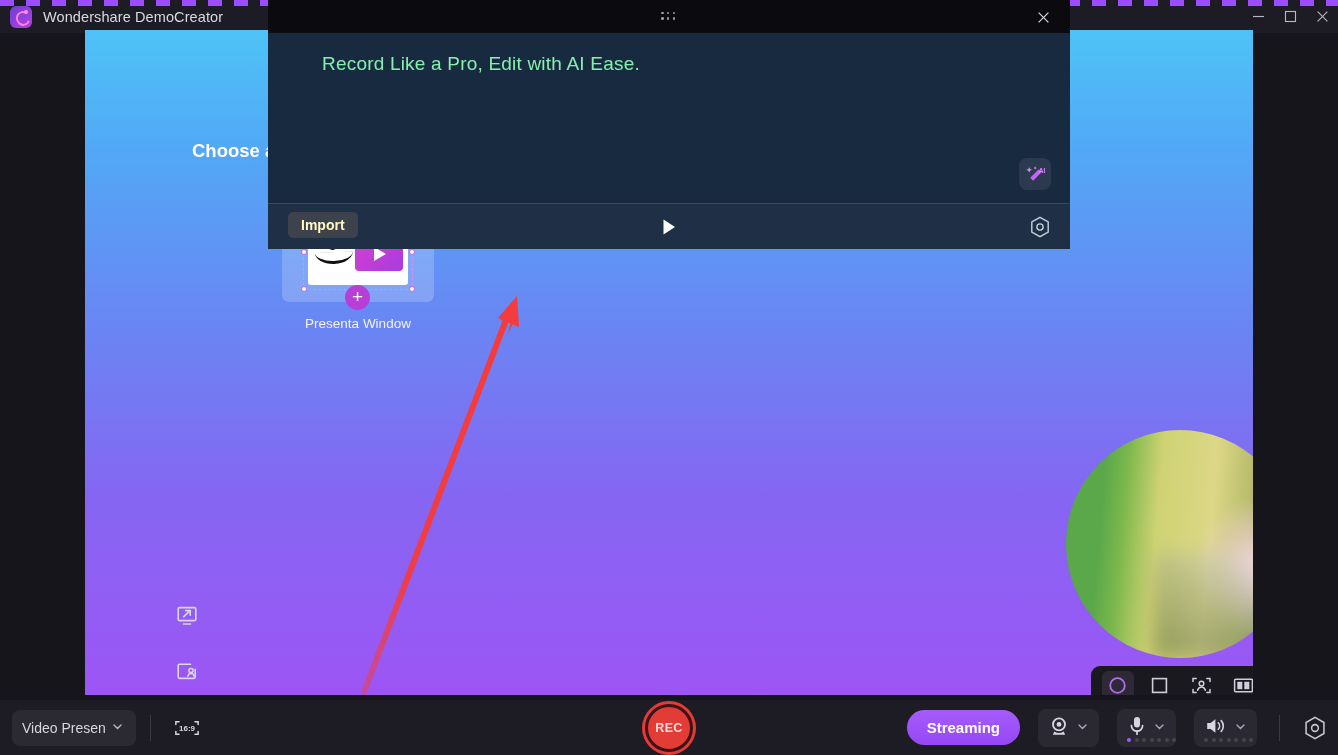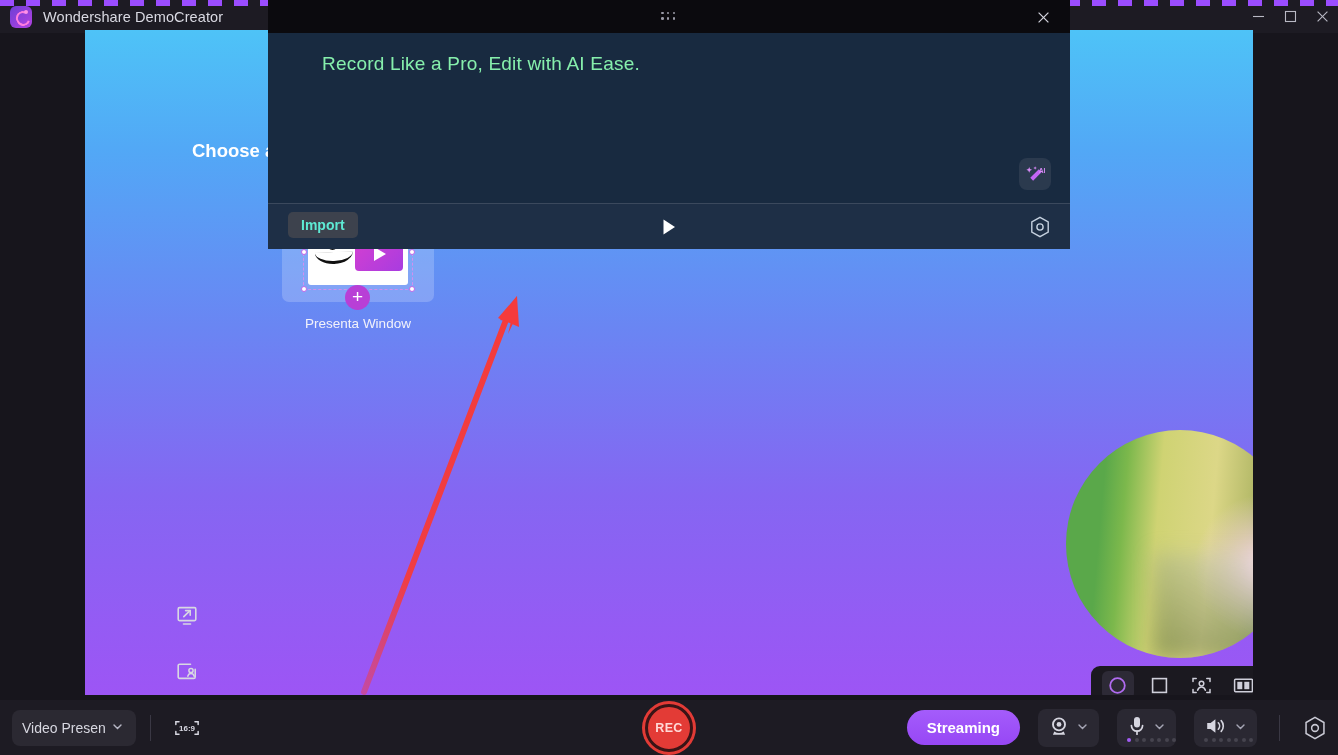--- a/index.html
+++ b/index.html
@@ -107,21 +107,21 @@
     background:#b83fd6; color:#fff; font-size:19px; line-height:23px; text-align:center; font-weight:300;
   }
   #prog-label{
     position:absolute; left:197px; top:286px; width:152px; text-align:center;
     font-size:13.5px; color:#f2f2fa;
   }
 
   
   #import-tip{
     position:absolute; left:288px; top:212px; padding:5px 13px; border-radius:5px;
-    background:#3d424d; color:#5eead4; font-size:14px; font-weight:bold; z-index:40;
+    background:#3d424d; color:#fef9c3; font-size:14px; font-weight:bold; z-index:40;
   }
 
   
   #webcam{
     position:absolute; left:981px; top:400px; width:228px; height:228px; border-radius:50%;
     overflow:hidden;
     background:
       radial-gradient(circle at 88% 60%, rgba(240,210,215,.95) 0 7%, transparent 30%),
       linear-gradient(95deg, #5aa84a 0 17%, #7cb84c 26%, #cfd373 40%, #dcd787 62%, #b9bd6c 76%, #8a9a5b 88%, #6f8a52 100%);
     filter:blur(.6px);

